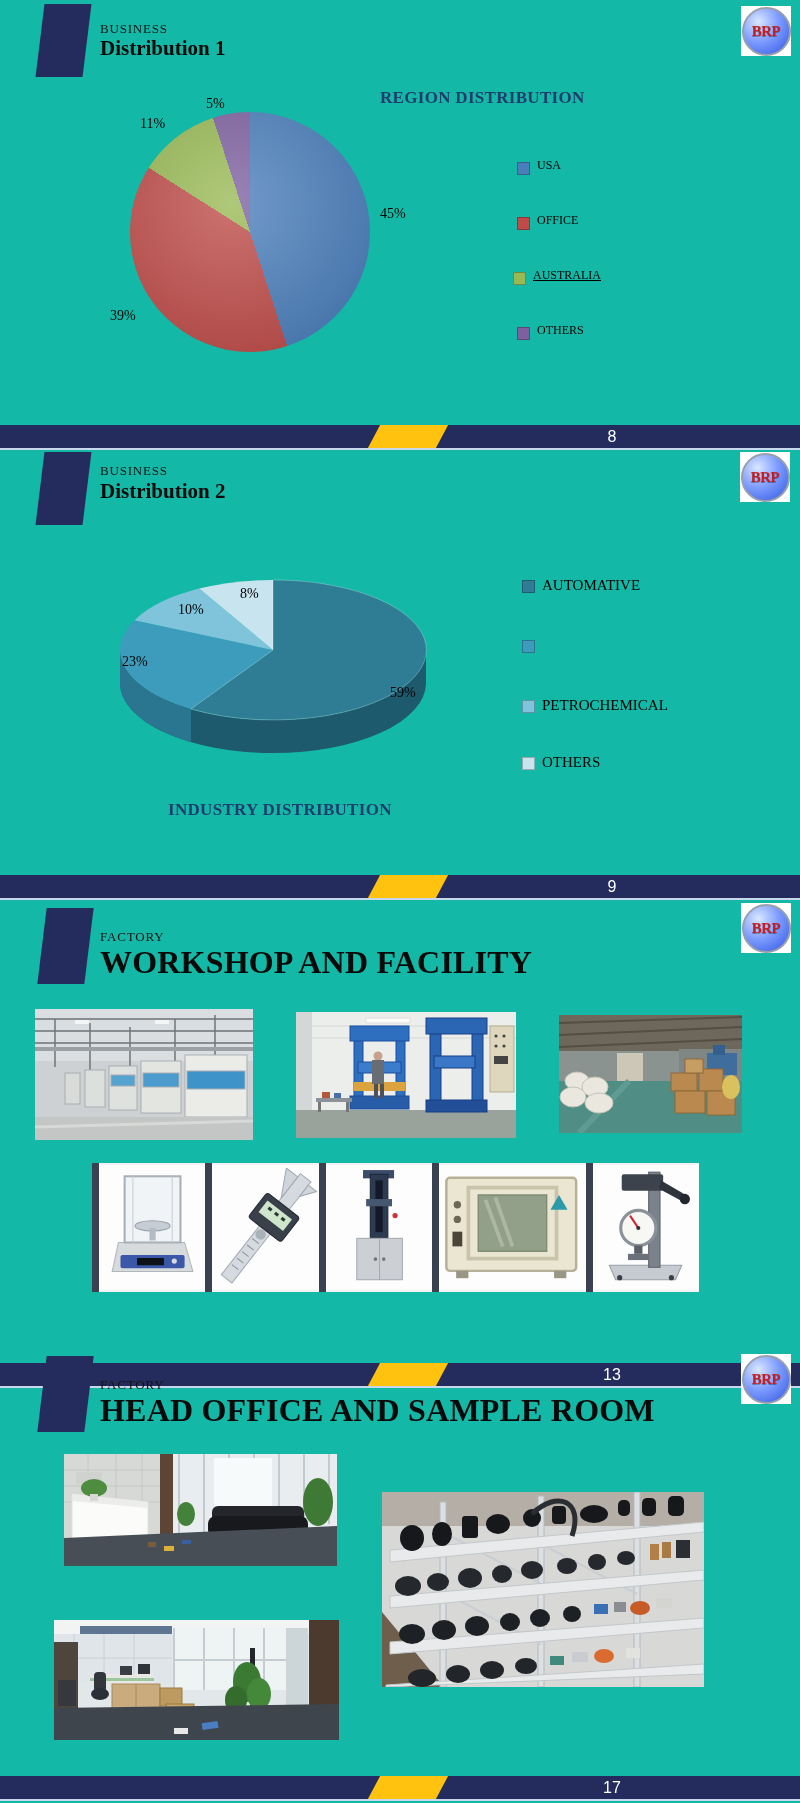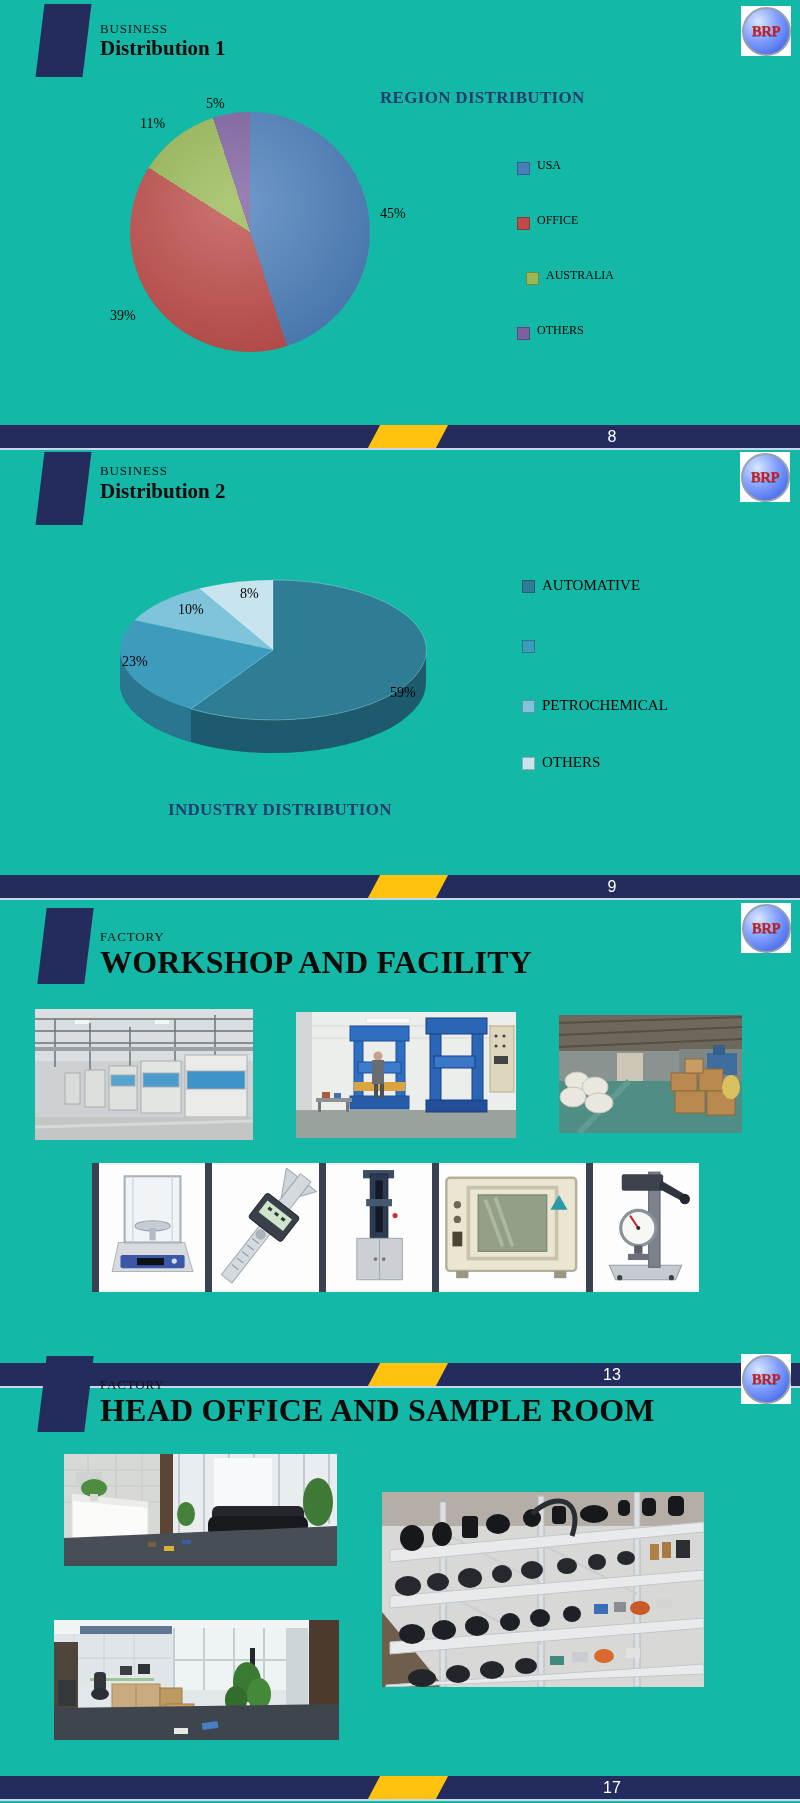--- a/index.html
+++ b/index.html
@@ -70,21 +70,21 @@
     <div class="pct" style="left:110px;top:308px;">39%</div>
 
     <div class="legend-item" style="left:517px;top:158px;">
       <span class="legend-sq" style="background: rgb(74, 126, 187);"></span>
       <span class="legend-txt">USA</span>
     </div>
     <div class="legend-item" style="left:517px;top:213px;">
       <span class="legend-sq" style="background: rgb(190, 75, 72);"></span>
       <span class="legend-txt">OFFICE</span>
     </div>
-    <div class="legend-item" style="left:526px;top:268px;">
+    <div class="legend-item" style="left:513px;top:268px;text-decoration:underline;">
       <span class="legend-sq" style="background: rgb(152, 185, 84);"></span>
       <span class="legend-txt">AUSTRALIA</span>
     </div>
     <div class="legend-item" style="left:517px;top:323px;">
       <span class="legend-sq" style="background: rgb(125, 96, 160);"></span>
       <span class="legend-txt">OTHERS</span>
     </div>
 
     <div class="bar" style="top:425px;">
       <div class="gold"></div>

